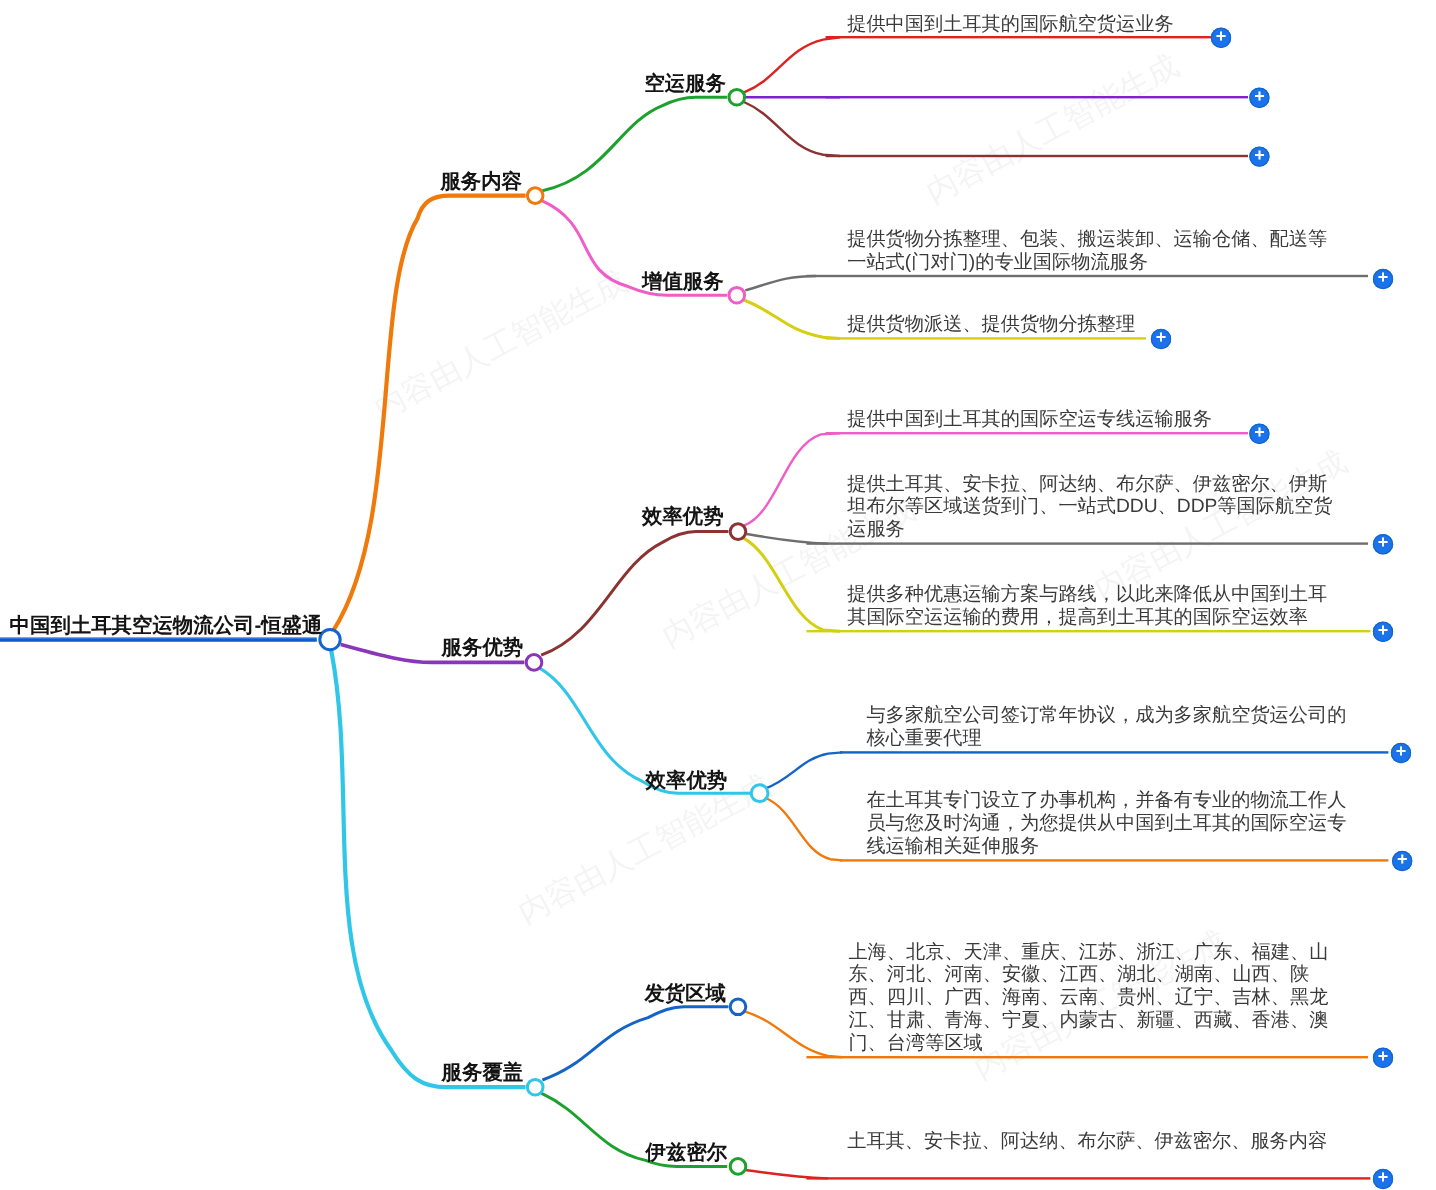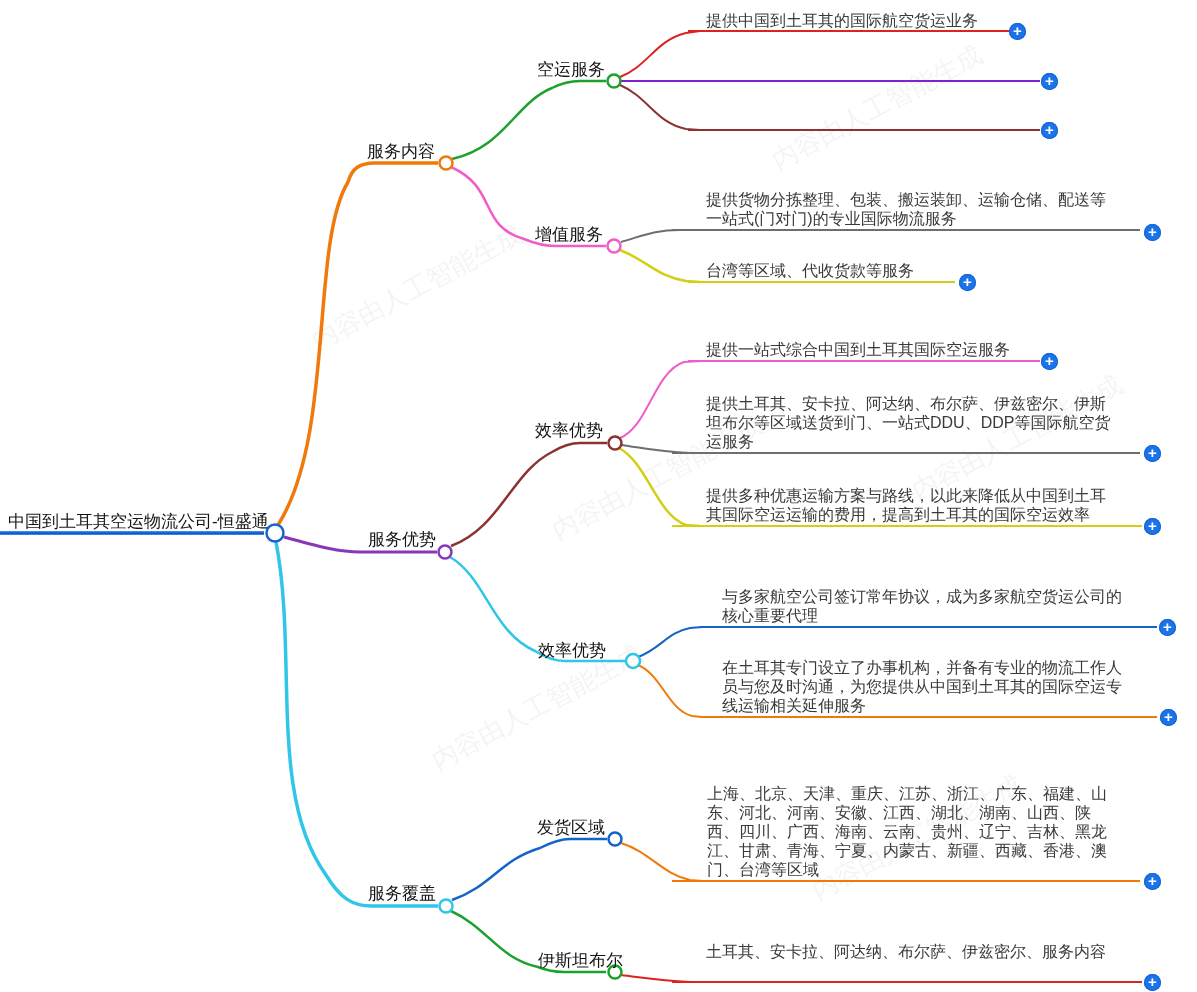--- a/index.html
+++ b/index.html
@@ -2,21 +2,21 @@
 <html><head>
 <meta charset="utf-8">
 <style>
   html,body{margin:0;padding:0;background:#ffffff;}
   #canvas{
     position:relative;width:1197px;height:992px;background:#ffffff;overflow:hidden;
     font-family:"Liberation Sans","DejaVu Sans",sans-serif;
   }
   #edges{position:absolute;left:0;top:0;width:1197px;height:992px;}
   .label{
-    position:absolute;font-weight:normal;color:#141414;font-size:17px;
+    position:absolute;font-weight:bold;color:#141414;font-size:17px;
     white-space:nowrap;line-height:19px;cursor:default;
   }
   .root-label{font-size:17px;letter-spacing:0px;}
   .leaf-text{
     position:absolute;font-size:16px;color:#3a3a3a;line-height:19px;
     word-break:break-word;
   }
   .leaf-line{position:absolute;height:2px;}
   .root-line{position:absolute;left:0;top:531px;width:264px;height:4px;
     background:linear-gradient(180deg,#5b9cf0 0%,#0d5bce 45%,#0d5bce 70%,#5b9cf0 100%);}
@@ -87,41 +87,41 @@
   <div class="root-line"></div>
 
   <div class="label" style="left:367px;top:142px">服务内容</div>
   <div class="label" style="left:537px;top:60px">空运服务</div>
   <div class="label" style="left:535px;top:225px">增值服务</div>
   <div class="label" style="left:368px;top:530px">服务优势</div>
   <div class="label" style="left:535px;top:421px">效率优势</div>
   <div class="label" style="left:538px;top:641px">效率优势</div>
   <div class="label" style="left:368px;top:884px">服务覆盖</div>
   <div class="label" style="left:537px;top:818px">发货区域</div>
-  <div class="label" style="left:538px;top:951px">伊斯坦布尔</div>
+  <div class="label" style="left:538px;top:951px">伊兹密尔</div>
 
   <div class="leaf-text" style="left:706px;top:11px;width:320px">提供中国到土耳其的国际航空货运业务</div>
   <div class="leaf-line" style="left:688px;top:30px;width:322px;background:#dd2222"></div>
   <div class="plus" style="left:1009px;top:23px"></div>
 
   <div class="leaf-line" style="left:688px;top:80px;width:352px;background:#7e22ce"></div>
   <div class="plus" style="left:1041px;top:73px"></div>
 
   <div class="leaf-line" style="left:688px;top:129px;width:352px;background:#8d3232"></div>
   <div class="plus" style="left:1041px;top:122px"></div>
 
   <div class="leaf-text" style="left:706px;top:190px;width:410px">提供货物分拣整理、包装、搬运装卸、运输仓储、配送等一站式(门对门)的专业国际物流服务</div>
   <div class="leaf-line" style="left:672px;top:229px;width:468px;background:#6e6e6e"></div>
   <div class="plus" style="left:1144px;top:224px"></div>
 
-  <div class="leaf-text" style="left:706px;top:261px;width:240px">台湾等区域、代收货款等服务</div>
+  <div class="leaf-text" style="left:706px;top:261px;width:240px">提供货物派送、提供货物分拣整理</div>
   <div class="leaf-line" style="left:688px;top:281px;width:267px;background:#d4cf12"></div>
   <div class="plus" style="left:959px;top:274px"></div>
 
-  <div class="leaf-text" style="left:706px;top:340px;width:320px">提供一站式综合中国到土耳其国际空运服务</div>
+  <div class="leaf-text" style="left:706px;top:340px;width:320px">提供中国到土耳其的国际空运专线运输服务</div>
   <div class="leaf-line" style="left:688px;top:360px;width:352px;background:#f05cc8"></div>
   <div class="plus" style="left:1041px;top:353px"></div>
 
   <div class="leaf-text" style="left:706px;top:394px;width:410px">提供土耳其、安卡拉、阿达纳、布尔萨、伊兹密尔、伊斯坦布尔等区域送货到门、一站式DDU、DDP等国际航空货运服务</div>
   <div class="leaf-line" style="left:672px;top:452px;width:468px;background:#6e6e6e"></div>
   <div class="plus" style="left:1144px;top:445px"></div>
 
   <div class="leaf-text" style="left:706px;top:486px;width:410px">提供多种优惠运输方案与路线，以此来降低从中国到土耳其国际空运运输的费用，提高到土耳其的国际空运效率</div>
   <div class="leaf-line" style="left:672px;top:525px;width:470px;background:#d4cf12"></div>
   <div class="plus" style="left:1144px;top:518px"></div>

